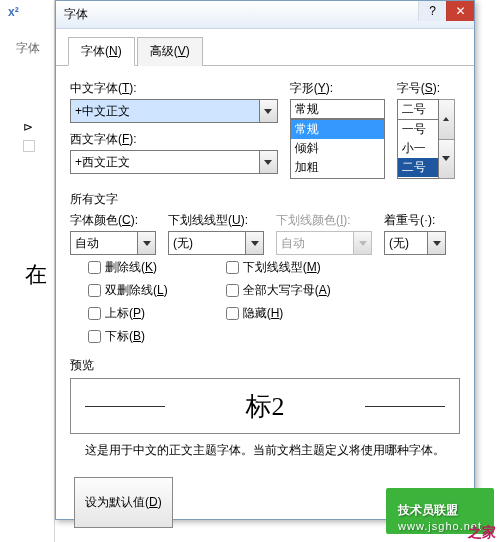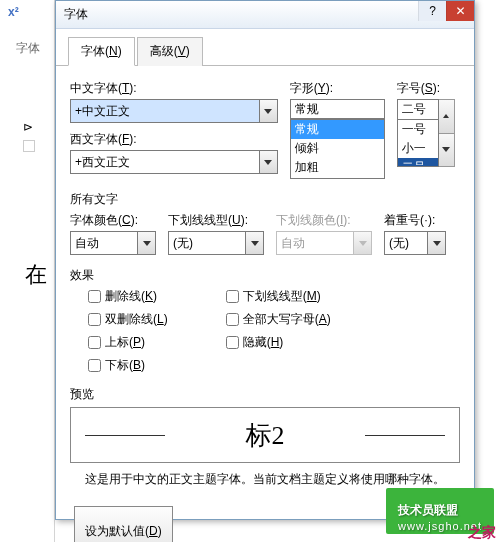--- a/index.html
+++ b/index.html
@@ -120,21 +120,21 @@
           <div class="item">倾斜</div>
           <div class="item">加粗</div>
         </div>
       </div>
 
       <div class="col" style="width:64px">
         <div class="label"><span>字号(</span><u>S</u><span>):</span></div>
         <div class="sizebox">
           <div class="col">
             <div class="input">二号</div>
-            <div class="listbox" style="height:48px;width:42px">
+            <div class="listbox" style="height:60px;width:42px">
               <div class="item">一号</div>
               <div class="item">小一</div>
               <div class="item hot">二号</div>
             </div>
           </div>
           <div class="scrollbtns">
             <div class="sb">
                 <div class="tri-up"></div>
               </div>
             <div class="sb">
@@ -180,21 +180,20 @@
         <div class="label">着重号(·):</div>
         <div class="combo">
           <div class="val">(无)</div>
           <div class="btn">
               <div class="tri"></div>
             </div>
         </div>
       </div>
     </div>
 
-    <div class="section-title">效果</div>
     <div class="checks">
       <div class="colc">
         <label class="chk">
             <input type="checkbox" style="">
             <span><span>删除线(</span><u>K</u><span>)</span></span>
           </label>
         <label class="chk">
             <input type="checkbox" style="">
             <span><span>双删除线(</span><u>L</u><span>)</span></span>
           </label>

